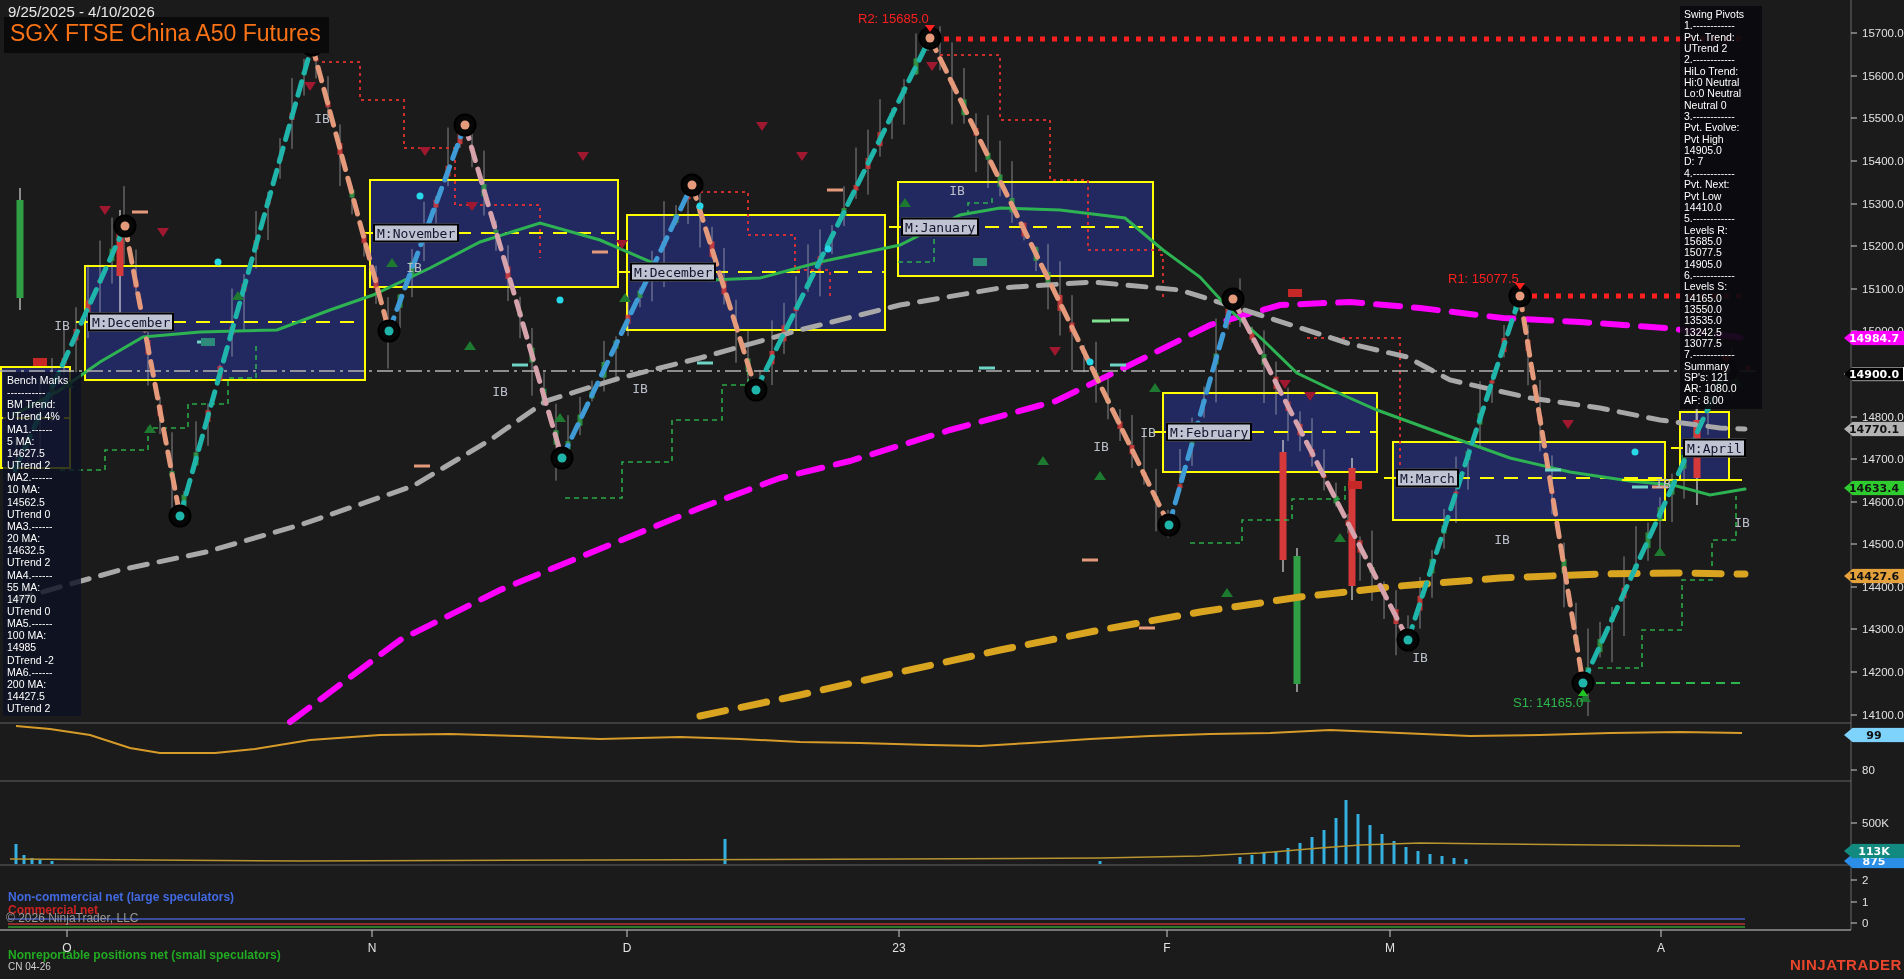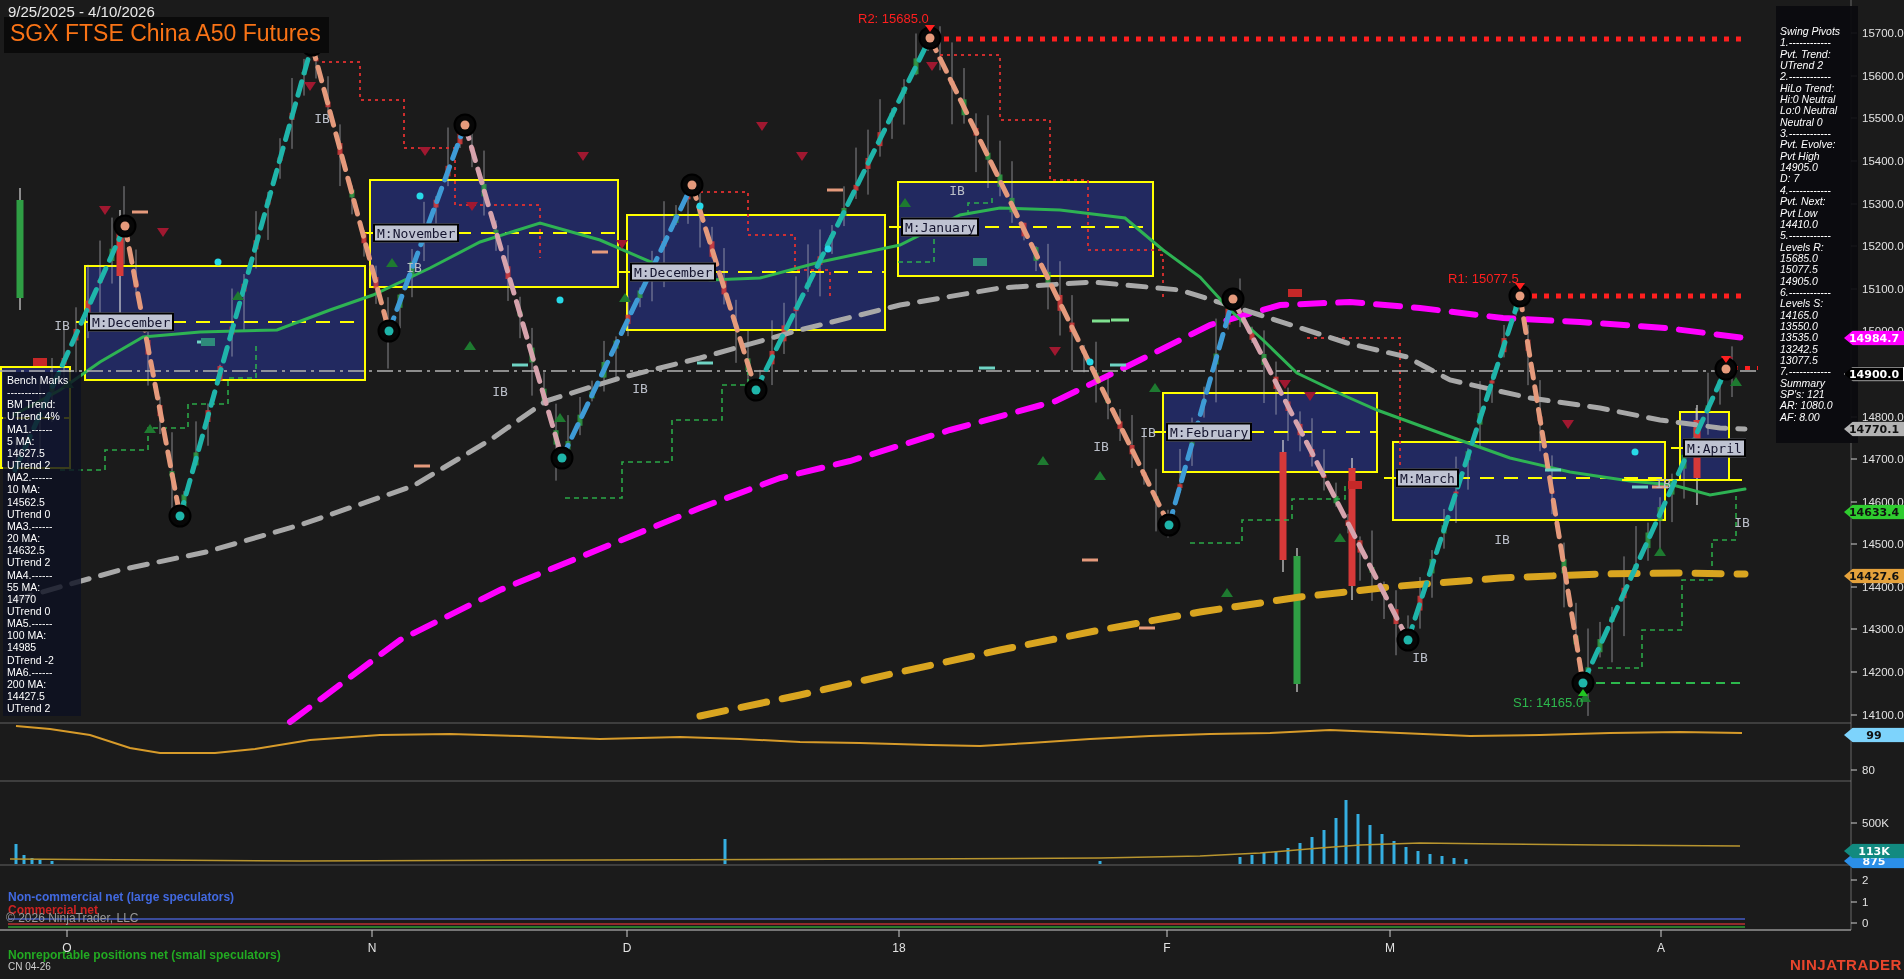--- a/index.html
+++ b/index.html
@@ -5,21 +5,21 @@
   html,body{margin:0;padding:0;background:#111;}
   #stage{position:relative;width:1904px;height:979px;background:#1b1b1b;overflow:hidden;
          font-family:"Liberation Sans",sans-serif;}
   #chart-svg{position:absolute;left:0;top:0;}
   .lbl{position:absolute;white-space:nowrap;}
   #date-range{left:8px;top:3px;font-size:15px;color:#e8e8e8;}
   #title-box{position:absolute;left:4px;top:17px;background:#0a0a0a;padding:3px 8px 6px 6px;}
   #title-box .t1{font-size:23px;color:#f97316;}
   #title-box .t2{font-size:22px;color:#fff;}
   .side-panel{position:absolute;background:rgba(10,10,14,.93);color:#fff;font-size:10.5px;}
-  #swing-panel{left:1776px;top:6px;width:74px;padding:20px 4px;line-height:11.35px;font-style:italic;}
+  #swing-panel{left:1680px;top:6px;width:74px;padding:3px 4px;line-height:11.35px;}
   #bench-panel{left:3px;top:372px;width:70px;padding:2px 4px;line-height:12.15px;background:rgba(14,17,34,.82);}
   .month-lbl{font-family:"DejaVu Sans Mono",monospace;font-size:13px;background:#bfc3d2;
              border:2px solid #000;color:#14142e;padding:0 2px;transform:translateY(-50%);}
   .ib{font-family:"DejaVu Sans Mono",monospace;font-size:13px;color:#b9bdc7;transform:translate(-50%,-50%);}
   .lvl-lbl{font-size:13px;transform:translateY(-50%);}
   .ylab{font-size:11.5px;color:#e2e2e2;left:1862px;transform:translateY(-50%);}
   .xlab{font-size:12px;color:#e2e2e2;top:941px;transform:translateX(-50%);}
   .tag{position:absolute;left:1844px;width:60px;height:15px;font-size:11px;font-weight:bold;
        text-align:center;line-height:15px;transform:translateY(-50%);
        clip-path:polygon(0 50%,9px 0,100% 0,100% 100%,9px 100%);font-family:"DejaVu Sans",sans-serif;}
@@ -686,28 +686,28 @@
       <div class="lbl ylab" style="left: 1862px; top: 672px;">14200.0</div>
       <div class="lbl ylab" style="left: 1862px; top: 715px;">14100.0</div>
       <div class="lbl ylab" style="left: 1862px; top: 770px;">80</div>
       <div class="lbl ylab" style="left: 1862px; top: 823px;">500K</div>
       <div class="lbl ylab" style="left: 1862px; top: 880px;">2</div>
       <div class="lbl ylab" style="left: 1862px; top: 902px;">1</div>
       <div class="lbl ylab" style="left: 1862px; top: 923px;">0</div>
       <div class="lbl xlab" style="left: 67px; top: 941px;">O</div>
       <div class="lbl xlab" style="left: 372px; top: 941px;">N</div>
       <div class="lbl xlab" style="left: 627px; top: 941px;">D</div>
-      <div class="lbl xlab" style="left: 899px; top: 941px;">18</div>
+      <div class="lbl xlab" style="left: 899px; top: 941px;">23</div>
       <div class="lbl xlab" style="left: 1167px; top: 941px;">F</div>
       <div class="lbl xlab" style="left: 1390px; top: 941px;">M</div>
       <div class="lbl xlab" style="left: 1661px; top: 941px;">A</div>
       <div class="lbl tag" style="left: 1844px; top: 338px; background: rgb(255, 0, 255); color: rgb(255, 255, 255);">14984.7</div>
       <div class="lbl tag" style="left: 1844px; top: 374px; background: rgb(0, 0, 0); color: rgb(255, 255, 255); box-shadow: rgb(255, 255, 255) 0px 0px 0px 1px inset;">14900.0</div>
       <div class="lbl tag" style="left: 1844px; top: 429px; background: rgb(179, 179, 179); color: rgb(17, 17, 17);">14770.1</div>
-      <div class="lbl tag" style="left: 1844px; top: 488px; background: rgb(47, 204, 47); color: rgb(17, 17, 17); margin-top: 24px;">14633.4</div>
+      <div class="lbl tag" style="left: 1844px; top: 488px; background: rgb(47, 204, 47); color: rgb(17, 17, 17);">14633.4</div>
       <div class="lbl tag" style="left: 1844px; top: 576px; background: rgb(229, 162, 60); color: rgb(17, 17, 17);">14427.6</div>
       <div class="lbl tag" style="left: 1844px; top: 735px; background: #7dd3fc; color: rgb(17, 17, 17);">99</div>
       <div class="lbl tag" style="left: 1844px; top: 861px; background: rgb(43, 143, 232); color: rgb(255, 255, 255);">875</div>
       <div class="lbl tag" style="left: 1844px; top: 851px; background: rgb(18, 138, 128); color: rgb(255, 255, 255);">113K</div>
     </div>
 
   <div class="lbl legend-line" style="left:8px;top:890px;color:#4169e1">Non-commercial net (large speculators)</div>
   <div class="lbl legend-line" style="left:8px;top:903px;color:#cc2222">Commercial net</div>
   <div class="lbl" id="copyright">© 2026 NinjaTrader, LLC</div>
   <div class="lbl legend-line" style="left:8px;top:948px;color:#22aa22">Nonreportable positions net (small speculators)</div>

